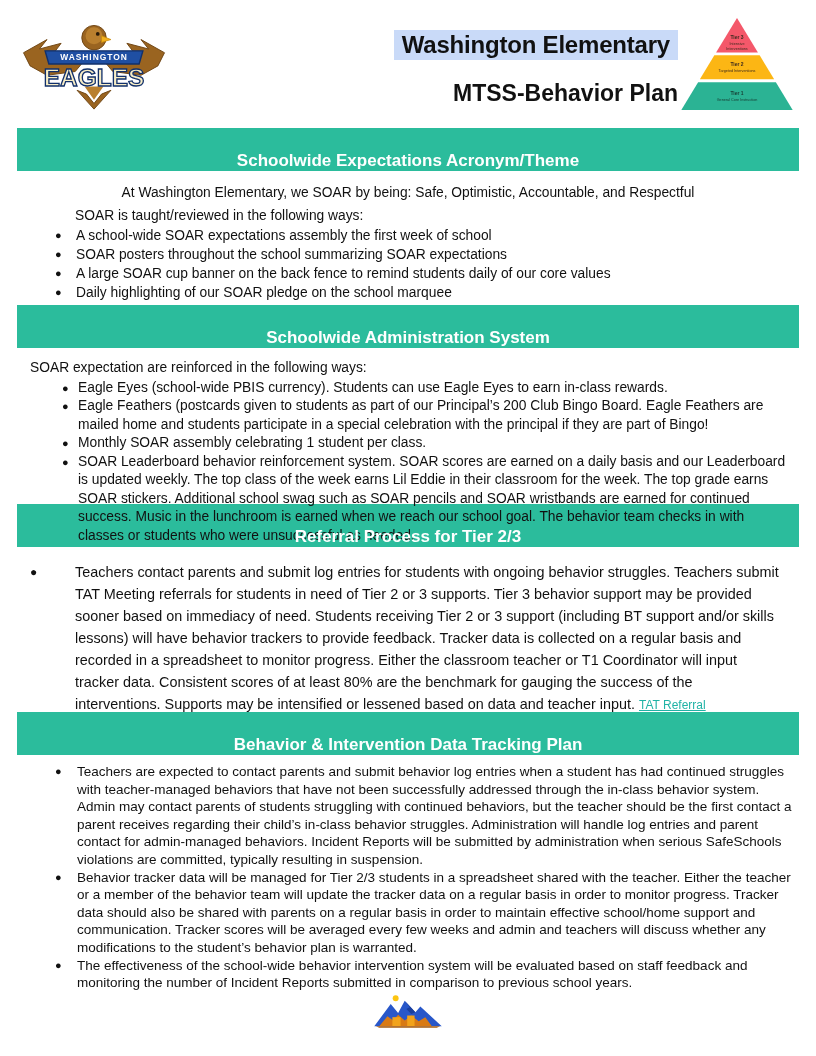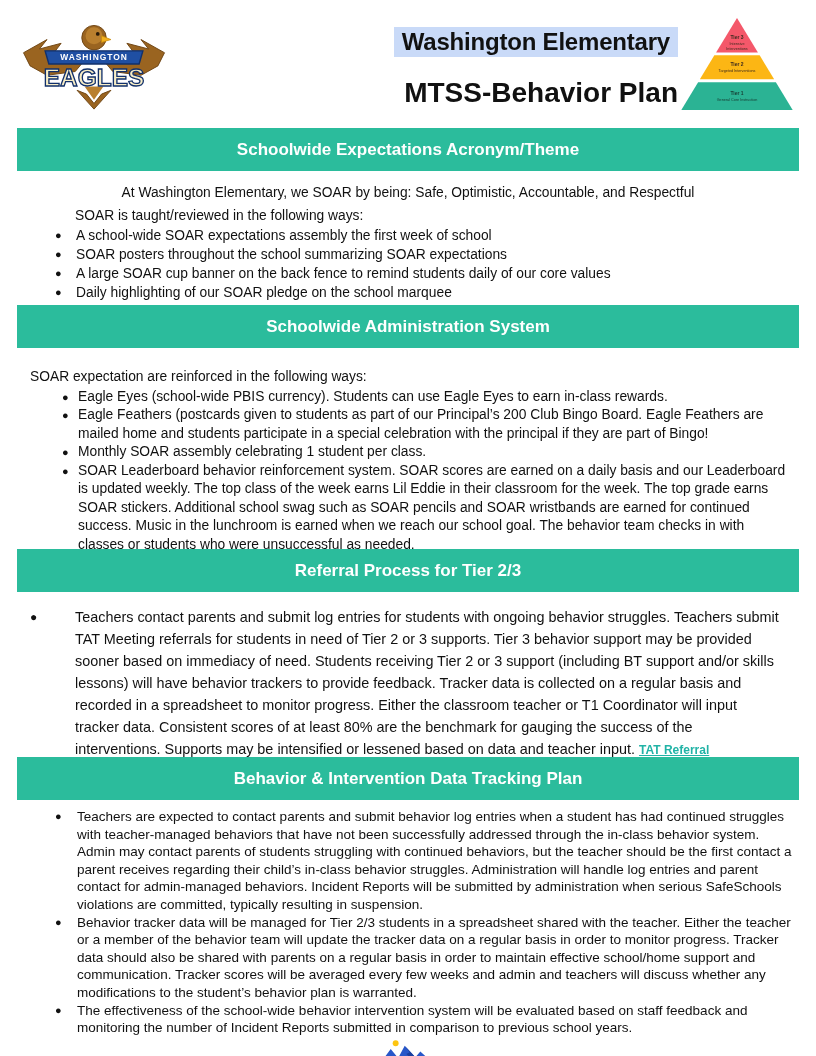--- a/index.html
+++ b/index.html
@@ -5,49 +5,49 @@
   * { margin:0; padding:0; box-sizing:border-box; }
   html,body { background:#ffffff; }
   body { font-family:"Liberation Sans", sans-serif; color:#111111; }
   .page { position:relative; width:816px; height:1056px; background:#ffffff; overflow:hidden; }
 
   
   .header { display:flex; align-items:center; height:128px; padding:0 20px 0 18px; }
   .eagle-logo { width:152px; height:94px; flex:0 0 auto; }
   .titles { flex:1; text-align:right; padding-top:8px; }
   .doc-title { display:inline-block; background:#c9daf8; padding:1px 8px; font-size:24px; font-weight:bold; letter-spacing:-0.2px; }
-  .doc-subtitle { margin-top:20px; font-size:28px; font-weight:bold; }
+  .doc-subtitle { margin-top:20px; font-size:23px; font-weight:bold; }
   .pyramid { width:118px; height:96px; flex:0 0 auto; }
 
   
   .bar { margin:0 17px; height:43px; background:#2bbc9c; color:#ffffff;
-         display:flex; align-items:center; justify-content:center;
+         display:flex; align-items:flex-end; justify-content:center;
          font-size:17px; font-weight:bold; }
 
   
   .sec { font-size:13.8px; line-height:19px; }
   .sec1 { height:134px; padding-top:12px; }
   .sec1 .intro { text-align:center; margin-bottom:4px; }
   .sec1 .lead { margin-left:75px; margin-bottom:1px; }
   ul.blist { list-style:none; }
   ul.blist li { display:flex; }
   .mark { flex:0 0 auto; font-size:11px; line-height:inherit; }
   .sec1 ul .mark { width:21px; margin-left:55px; }
-  .sec2 { height:192px; padding:11px 24px 0 30px; line-height:18.5px;margin-top:9px; }
+  .sec2 { height:156px; padding:11px 24px 0 30px; line-height:18.5px; }
   .sec2 .lead { margin-bottom:1px; }
   .sec2 ul .mark { width:16px; margin-left:32px; }
   .sec2 .btext { max-width:716px; }
   .sec3 { height:165px; padding:14px 26px 0 0; font-size:14.4px; line-height:22px; }
   .sec3 ul .mark { width:45px; margin-left:30px; font-size:12px; }
   .sec3 .btext { max-width:707px; }
   .sec4 { height:233px; padding:8px 24px 0 0; font-size:13.5px; line-height:17.6px; }
   .sec4 ul .mark { width:22px; margin-left:55px; }
   .sec4 .btext { max-width:715px; }
   .sec4 ul li { margin-bottom:0; }
-  .tlink { color:#21b3a6; text-decoration:underline; font-size:12px; margin-left:4px; cursor:pointer;font-weight:bold; }
+  .tlink { color:#21b3a6; text-decoration:underline; font-size:12px; margin-left:4px; cursor:pointer; }
 
   
   .footer { text-align:center; margin-top:2px; }
   .mountain-logo { width:74px; height:42px; }
 </style>
 </head>
 <body>
 
 <div class="page">
 

